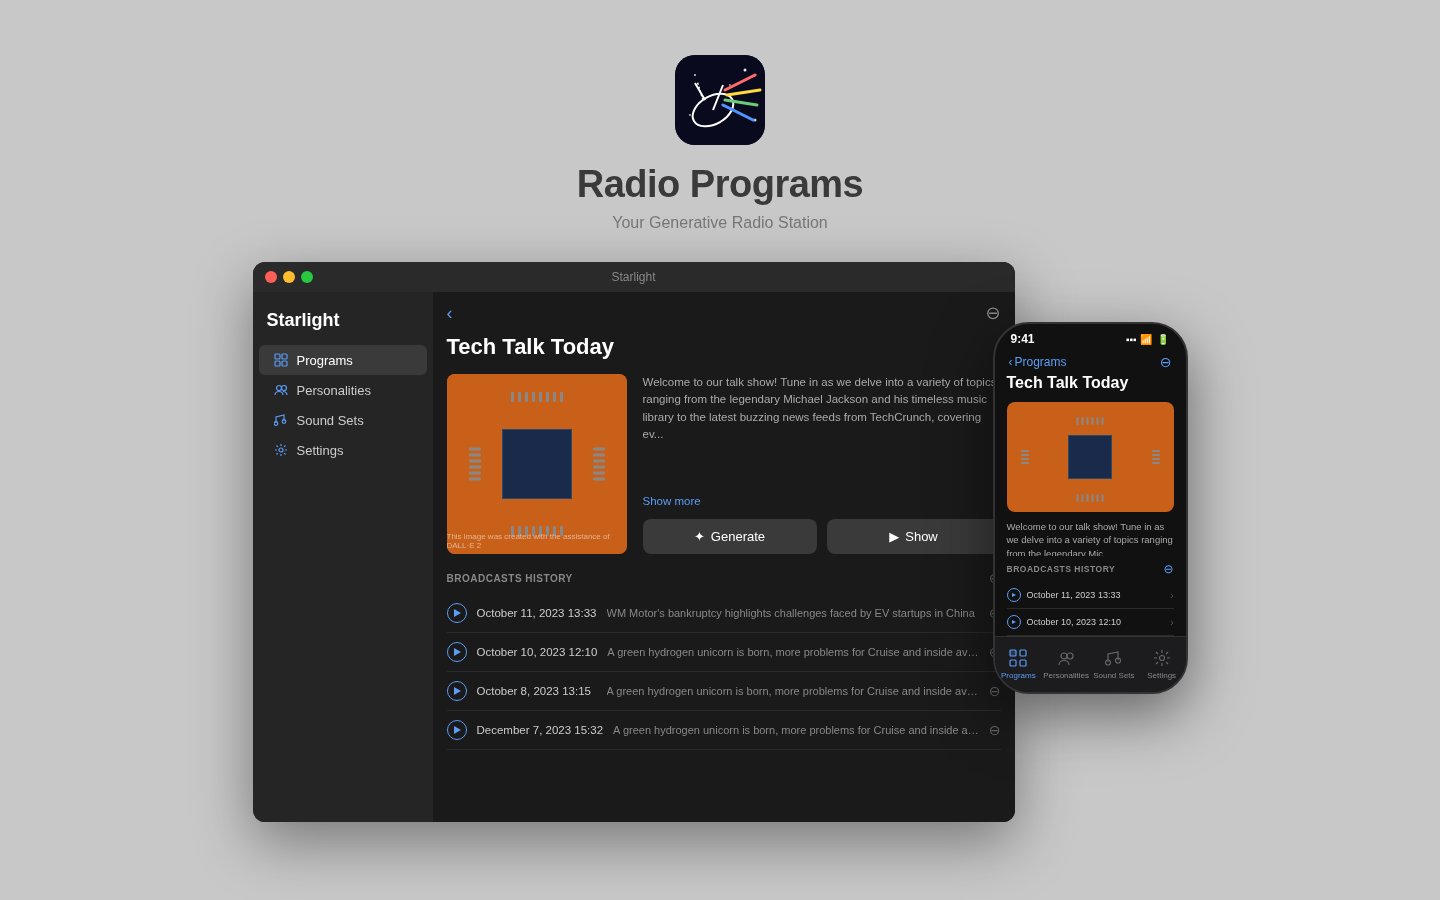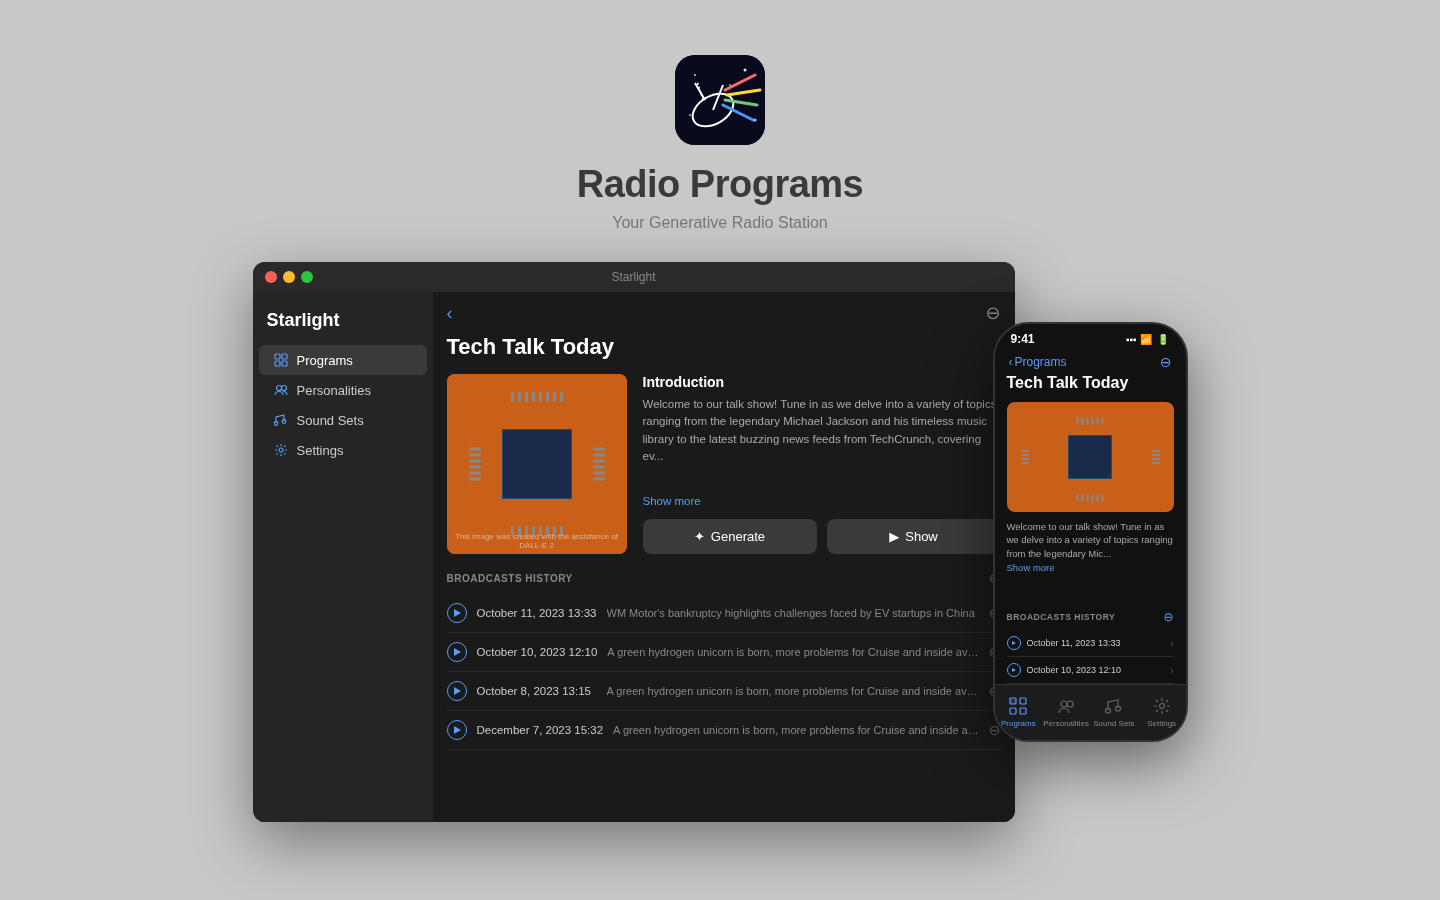--- a/index.html
+++ b/index.html
@@ -255,21 +255,21 @@
       background: #888;
       border-radius: 1px;
     }
     .pin-h { width: 12px; height: 3px; }
     .pin-v { width: 3px; height: 10px; }
     .image-credit {
       position: absolute;
       bottom: 4px;
       left: 0;
       right: 0;
-      text-align: center;
+      text-align: left;
       font-size: 8px;
       color: rgba(255,255,255,0.5);
     }
 
     .program-info {
       flex: 1;
       display: flex;
       flex-direction: column;
     }
     .program-intro-title {
@@ -379,21 +379,21 @@
     }
     .broadcast-more {
       color: #666;
       font-size: 14px;
       flex-shrink: 0;
     }
 
     
     .iphone-mockup {
       width: 195px;
-      height: 420px;
+      height: 372px;
       background: #111;
       border-radius: 36px;
       border: 2px solid #333;
       margin-left: -30px;
       margin-top: 60px;
       position: relative;
       overflow: hidden;
       box-shadow: 0 20px 60px rgba(0,0,0,0.5);
       display: flex;
       flex-direction: column;
@@ -700,21 +700,20 @@
                   <div class="pin pin-h"></div>
                     <div class="pin pin-h"></div>
                     <div class="pin pin-h"></div>
                 </div>
                 <div class="chip-body"></div>
               </div>
               <div class="image-credit">This image was created with the assistance of DALL·E 2</div>
             </div>
 
             <div class="program-info">
-              <div class="program-intro-title">Introduction</div>
               <div class="program-intro-text">Welcome to our talk show! Tune in as we delve into a variety of topics ranging from the legendary Michael Jackson and his timeless music library to the latest buzzing news feeds from TechCrunch, covering ev...</div>
               <div class="show-more">Show more</div>
 
               <div class="action-buttons">
                 <button class="btn-generate">
                   <span>✦</span>
                   <span>Generate</span>
                 </button>
                 <button class="btn-live">
                   <span>▶</span>

